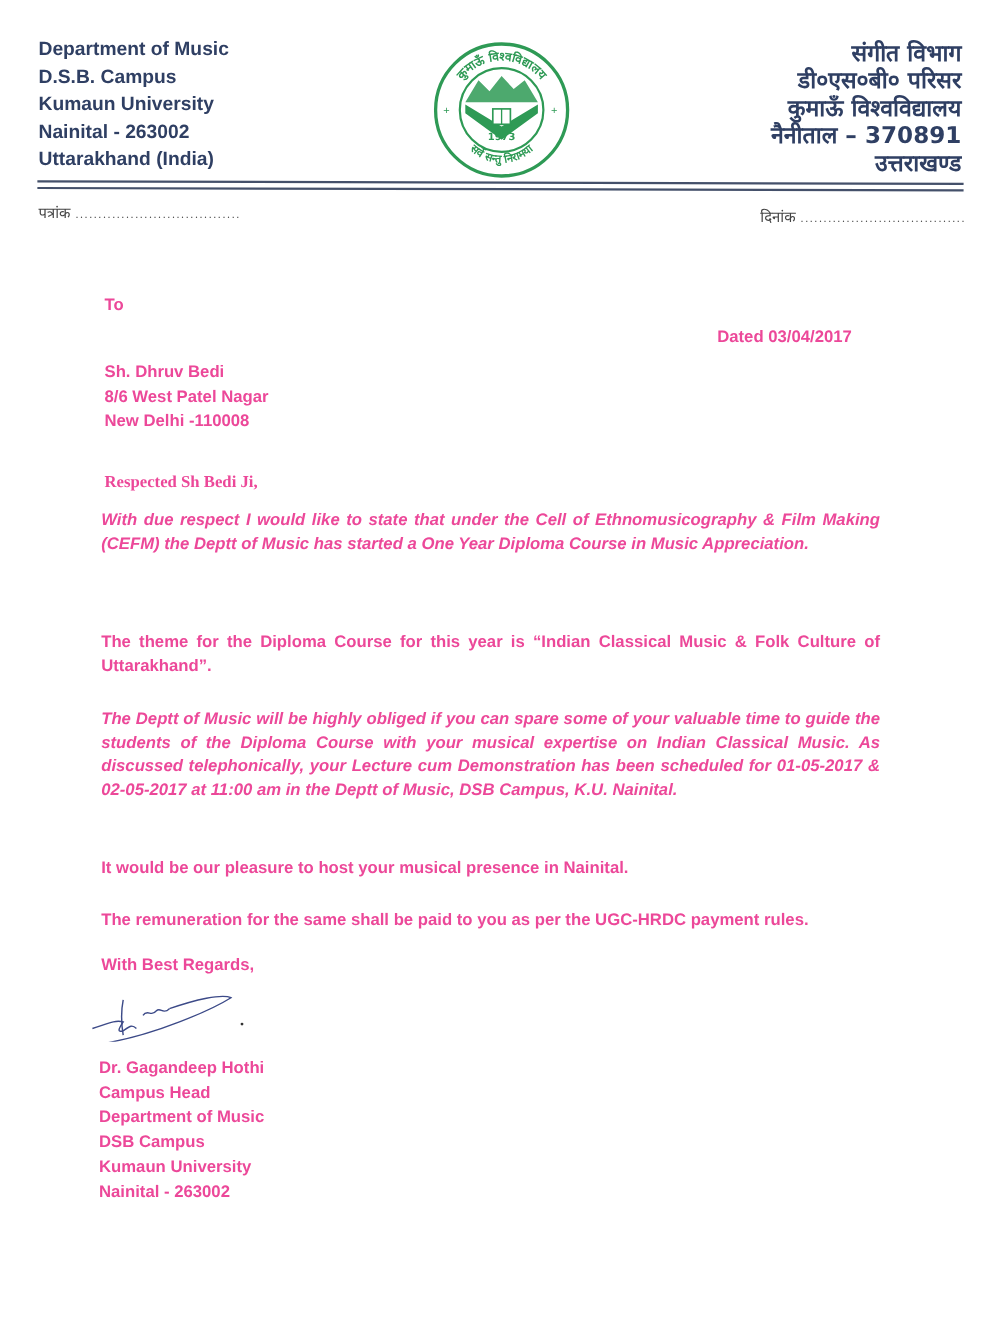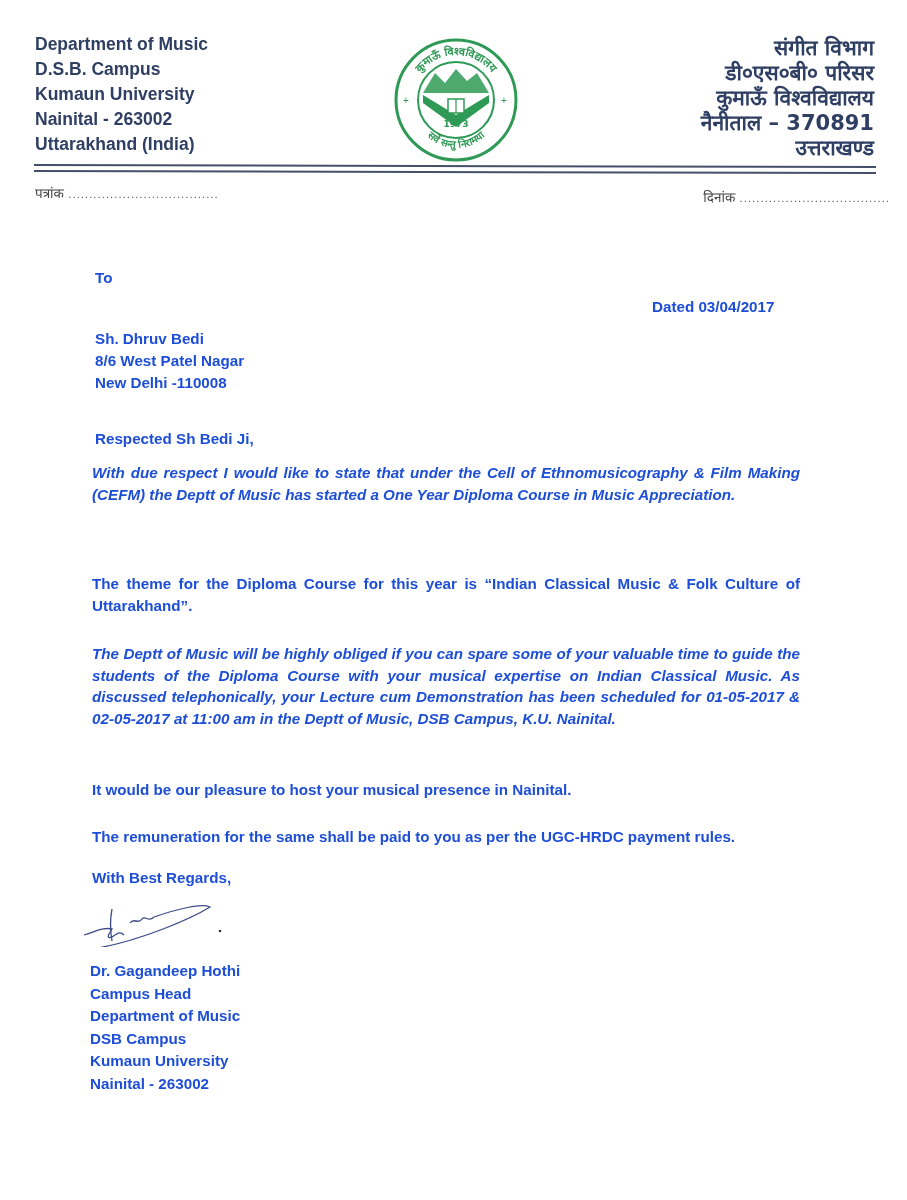--- a/index.html
+++ b/index.html
@@ -16,29 +16,29 @@
   .hdr-right {
     position: absolute; right: 33px; top: 36px; text-align: right;
     font-family: "DejaVu Sans", sans-serif; font-weight: bold; font-size: 21px;
     line-height: 25px; color: #2f3f63;
   }
   .hdr-right div { white-space: nowrap; }
   .seal { position: absolute; left: 393px; top: 37px; width: 126px; height: 126px; }
   .rule1 { position: absolute; left: 34px; top: 165px; width: 842px; height: 2px; background: #44506a; transform: rotate(0.15deg); }
   .rule2 { position: absolute; left: 34px; top: 171px; width: 842px; height: 2px; background: #44506a; transform: rotate(0.15deg); }
   .patrank { position: absolute; left: 35px; top: 184px; font-family: "DejaVu Sans", sans-serif; font-size: 13.5px; color: #444; }
-  .dinank { position: absolute; right: 17px; top: 188px; font-family: "DejaVu Sans", sans-serif; font-size: 13.5px; color: #444; }
+  .dinank { position: absolute; right: 29px; top: 188px; font-family: "DejaVu Sans", sans-serif; font-size: 13.5px; color: #444; }
   .dots { letter-spacing: 1px; font-size: 10px; color: #555; }
   .body-text {
-    font-family: "Liberation Sans", sans-serif; font-weight: bold; font-size: 15.2px; color: #1d4ed8;
+    font-family: "Liberation Sans", sans-serif; font-weight: bold; font-size: 15.2px; color: #ec4899;
   }
   .to { position: absolute; left: 95px; top: 269px; }
   .dated { position: absolute; left: 652px; top: 298px; }
   .address { position: absolute; left: 95px; top: 328px; line-height: 22px; }
-  .salutation { position: absolute; left: 95px; top: 430px; }
+  .salutation { position: absolute; left: 95px; top: 430px; font-family: Liberation Serif, serif; }
   .para { position: absolute; left: 92px; width: 708px; line-height: 21.5px; text-align: justify; text-align-last: left; }
   .p1 { top: 462px; font-style: italic; }
   .p2 { top: 573px; }
   .p3 { top: 643px; font-style: italic; }
   .p4 { top: 779px; }
   .p5 { top: 826px; }
   .closing { position: absolute; left: 92px; top: 869px; }
   .signature { position: absolute; left: 82px; top: 897px; width: 150px; height: 50px; }
   .sig-block { position: absolute; left: 90px; top: 960px; line-height: 22.5px; }
 </style>

